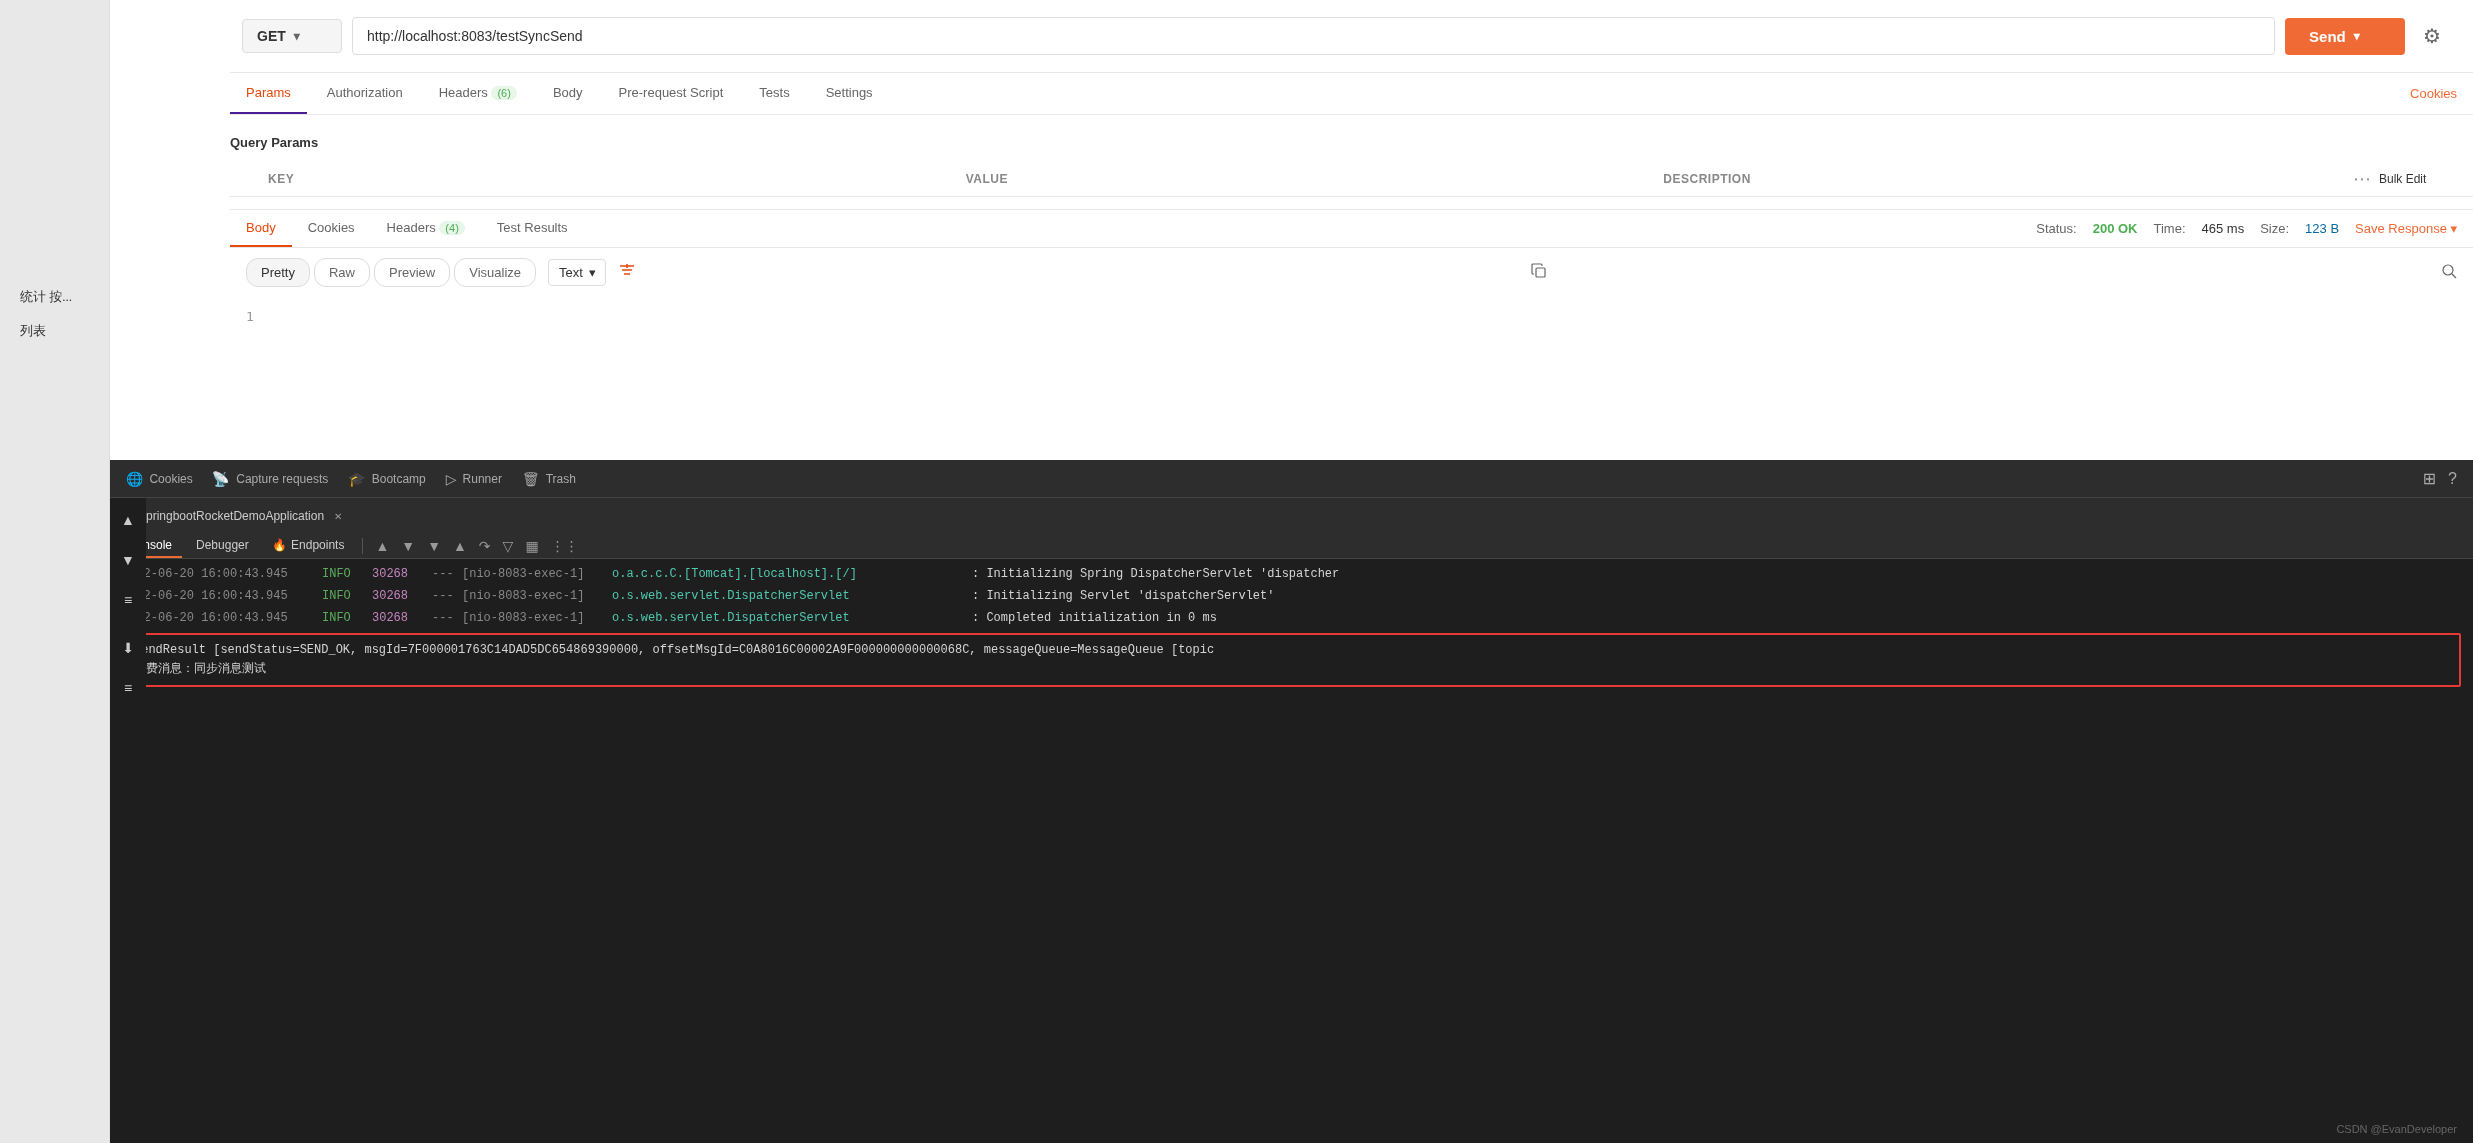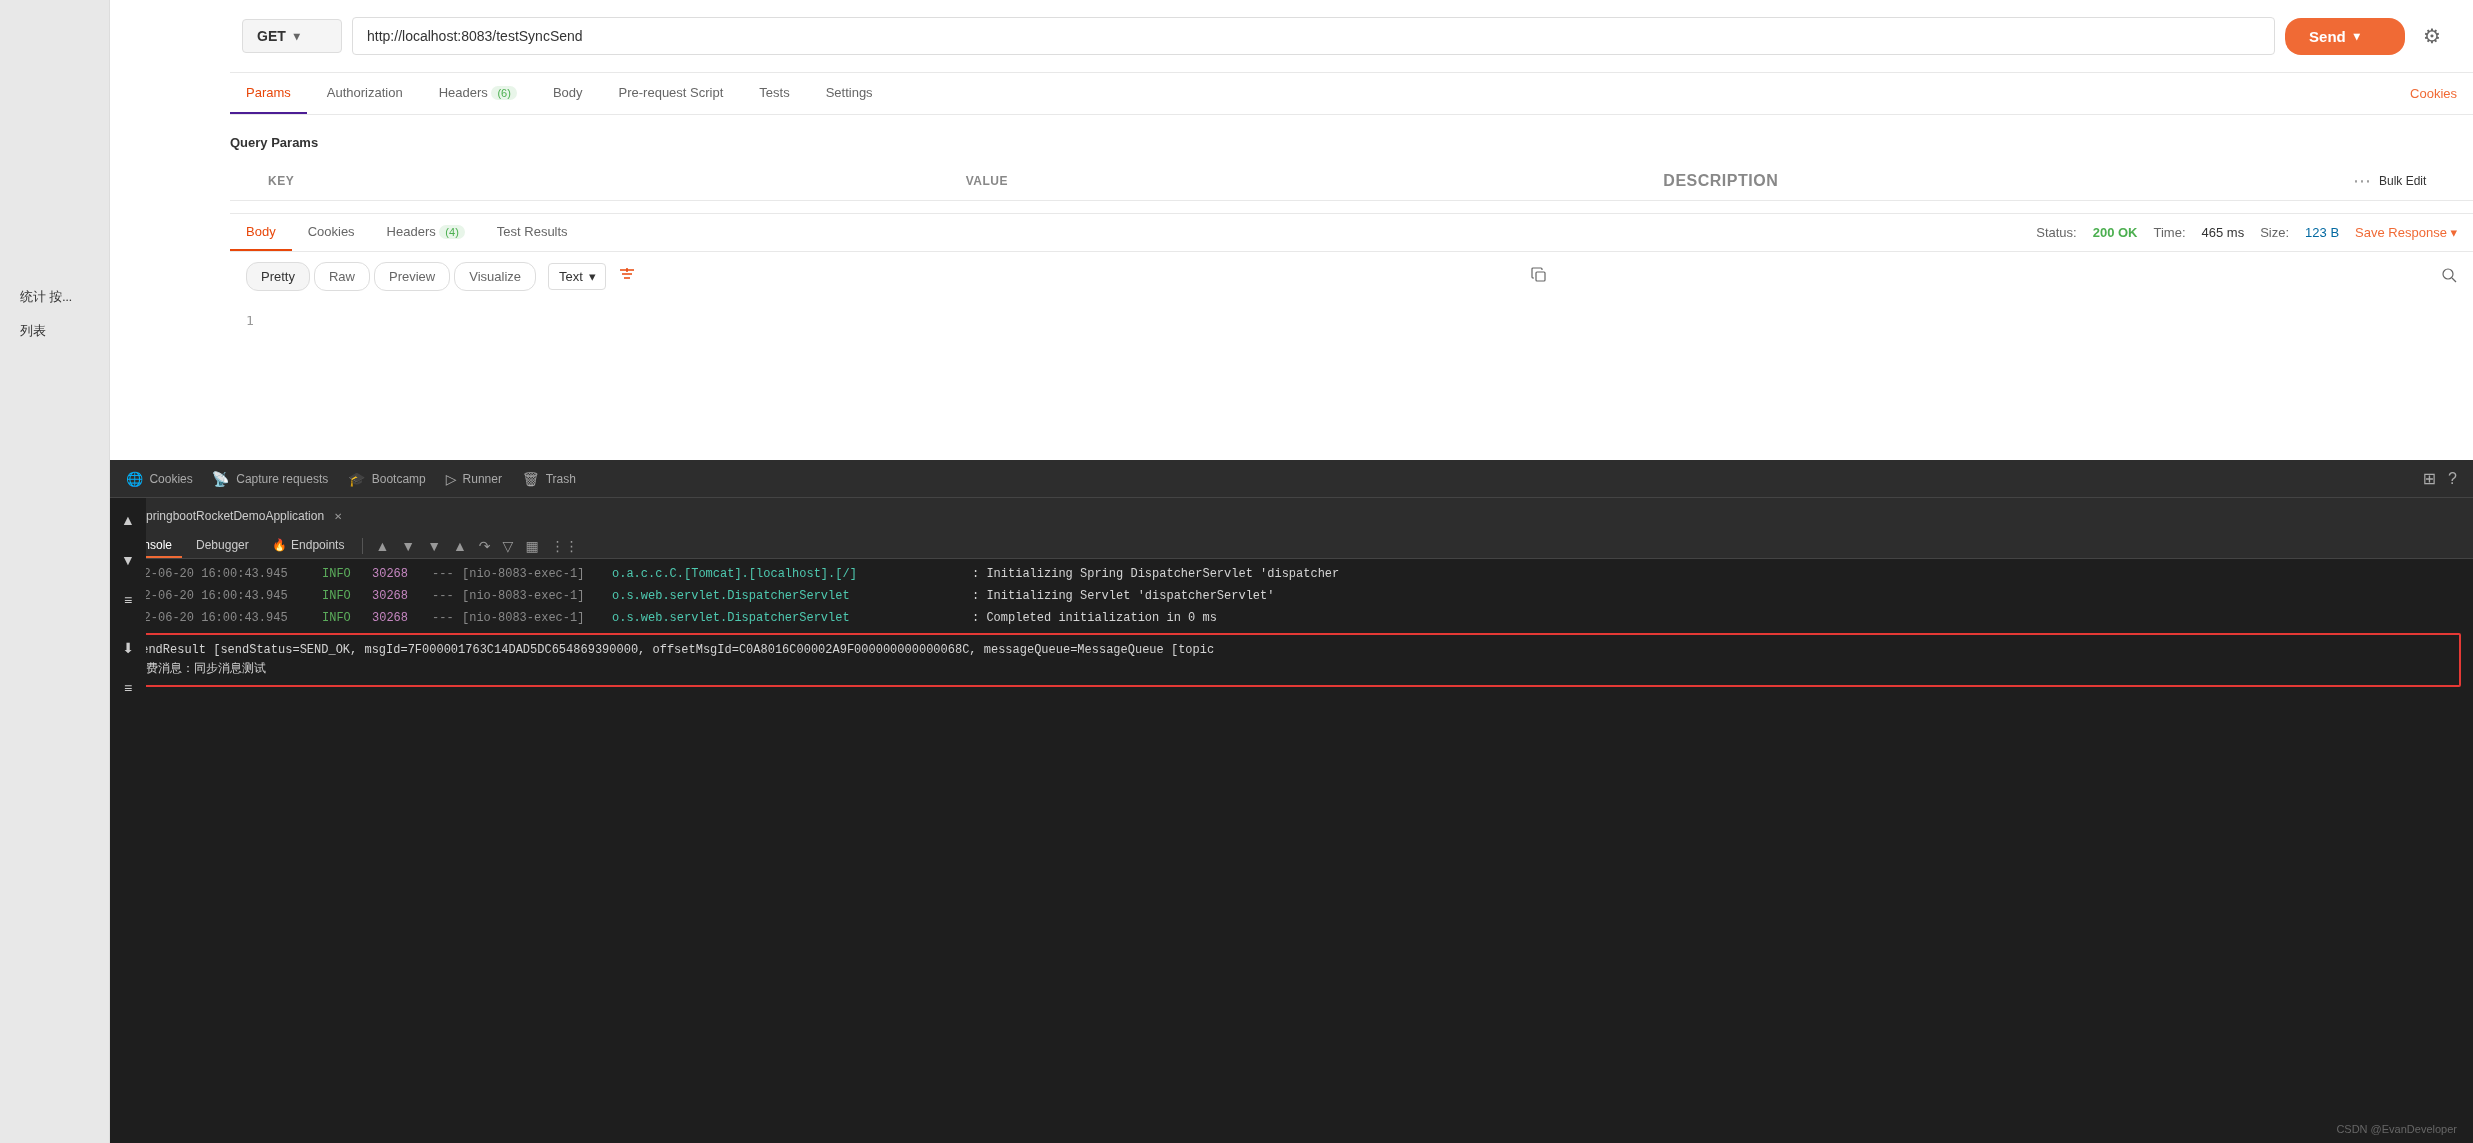--- a/index.html
+++ b/index.html
@@ -47,21 +47,21 @@
       color: #333;
       background: #fff;
     }
 
     .send-btn {
       display: flex;
       align-items: center;
       background: #f06a35;
       color: white;
       border: none;
-      border-radius: 16px;
+      border-radius: 4px;
       padding: 10px 24px;
       font-size: 15px;
       font-weight: 600;
       cursor: pointer;
       gap: 8px;
       min-width: 120px;
     }
     .send-btn .chevron { font-size: 12px; }
 
     .settings-icon-btn {
@@ -123,21 +123,21 @@
     .params-table-header {
       display: flex;
       align-items: center;
       padding: 6px 0;
       border-bottom: 1px solid #e8e8e8;
       gap: 0;
     }
     .col-checkbox { width: 30px; }
     .col-key { flex: 1; font-size: 12px; font-weight: 600; color: #888; text-transform: uppercase; letter-spacing: 0.5px; padding: 4px 8px; }
     .col-value { flex: 1; font-size: 12px; font-weight: 600; color: #888; text-transform: uppercase; letter-spacing: 0.5px; padding: 4px 8px; }
-    .col-desc { flex: 1; font-size: 16px; font-weight: 600; color: #888; text-transform: uppercase; letter-spacing: 0.5px; padding: 4px 8px; }
+    .col-desc { flex: 1; font-size: 12px; font-weight: 600; color: #888; text-transform: uppercase; letter-spacing: 0.5px; padding: 4px 8px; }
     .col-actions { width: 120px; display: flex; align-items: center; gap: 8px; }
     .bulk-edit-btn { font-size: 12px; color: #333; cursor: pointer; }
 
     
     .response-section {
       border-top: 1px solid #e8e8e8;
       padding-top: 0;
     }
     .response-tabs-row {
       display: flex;

